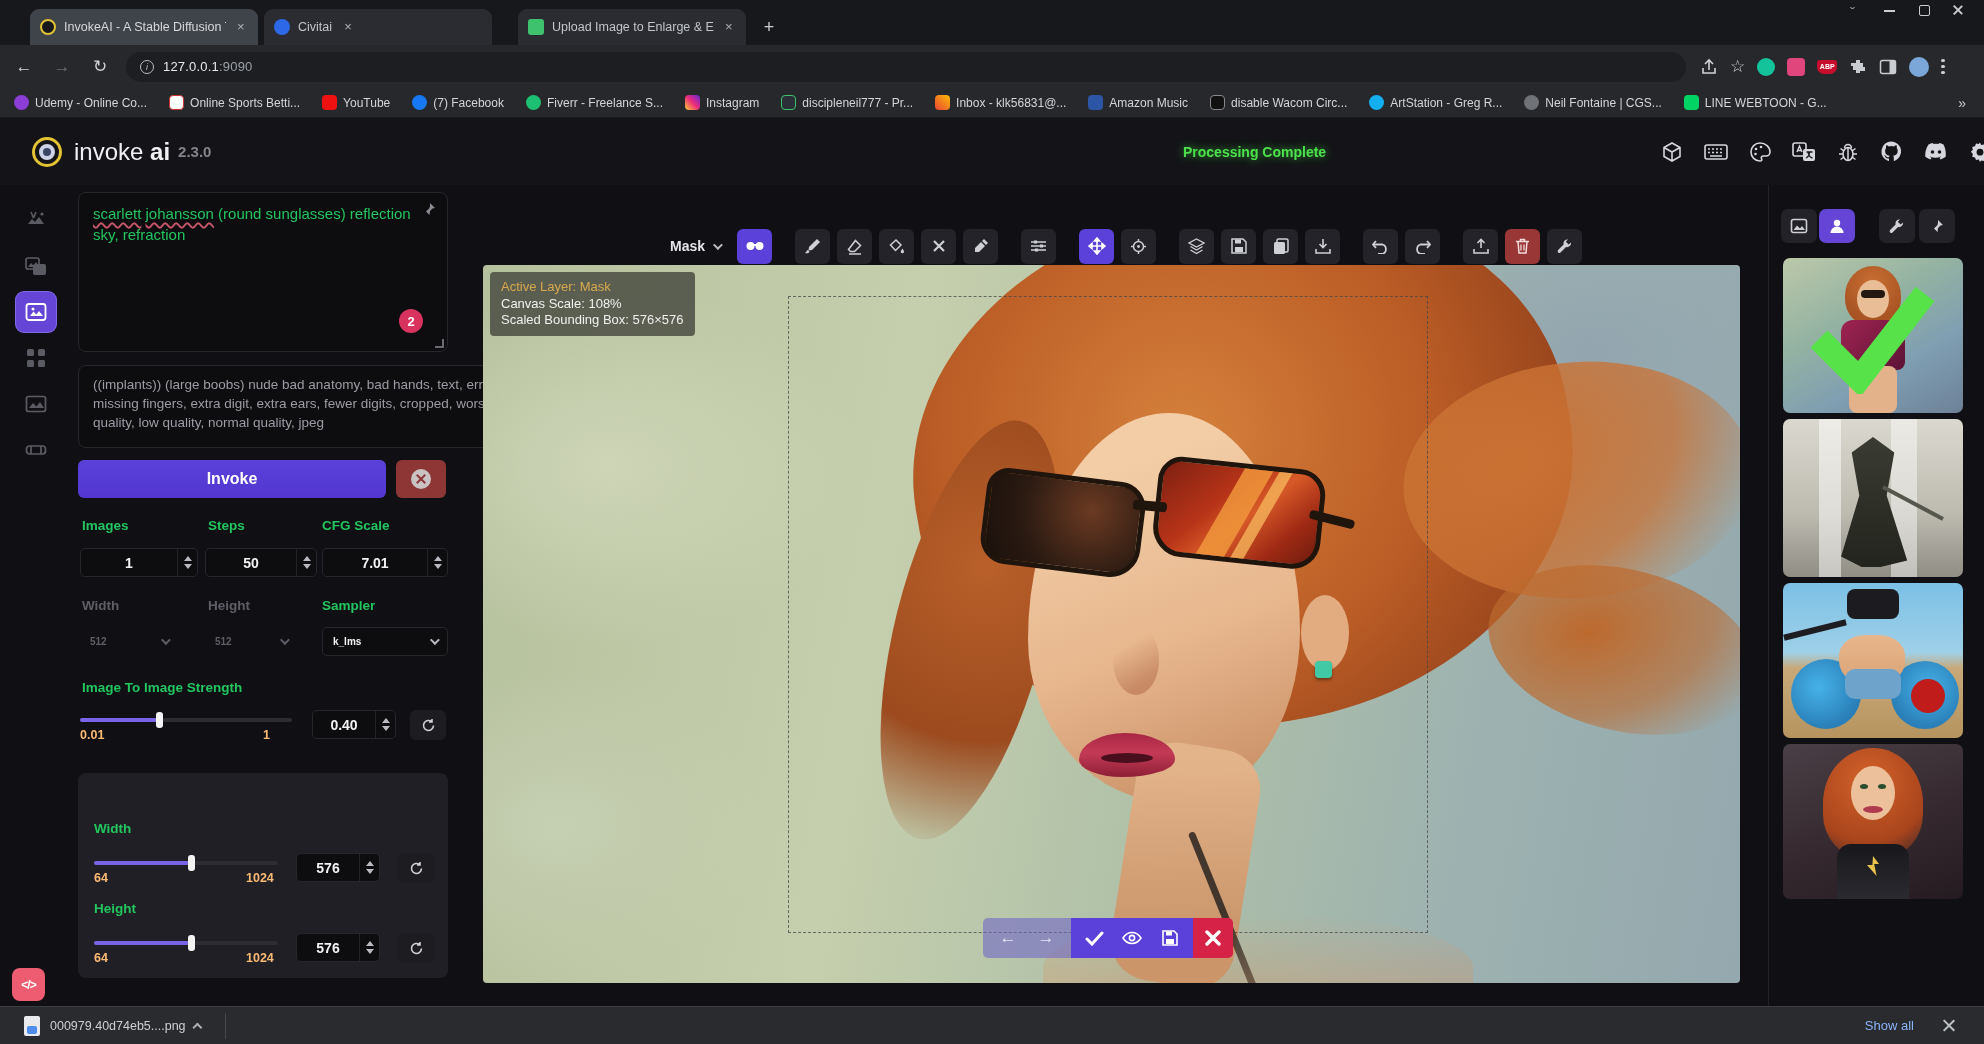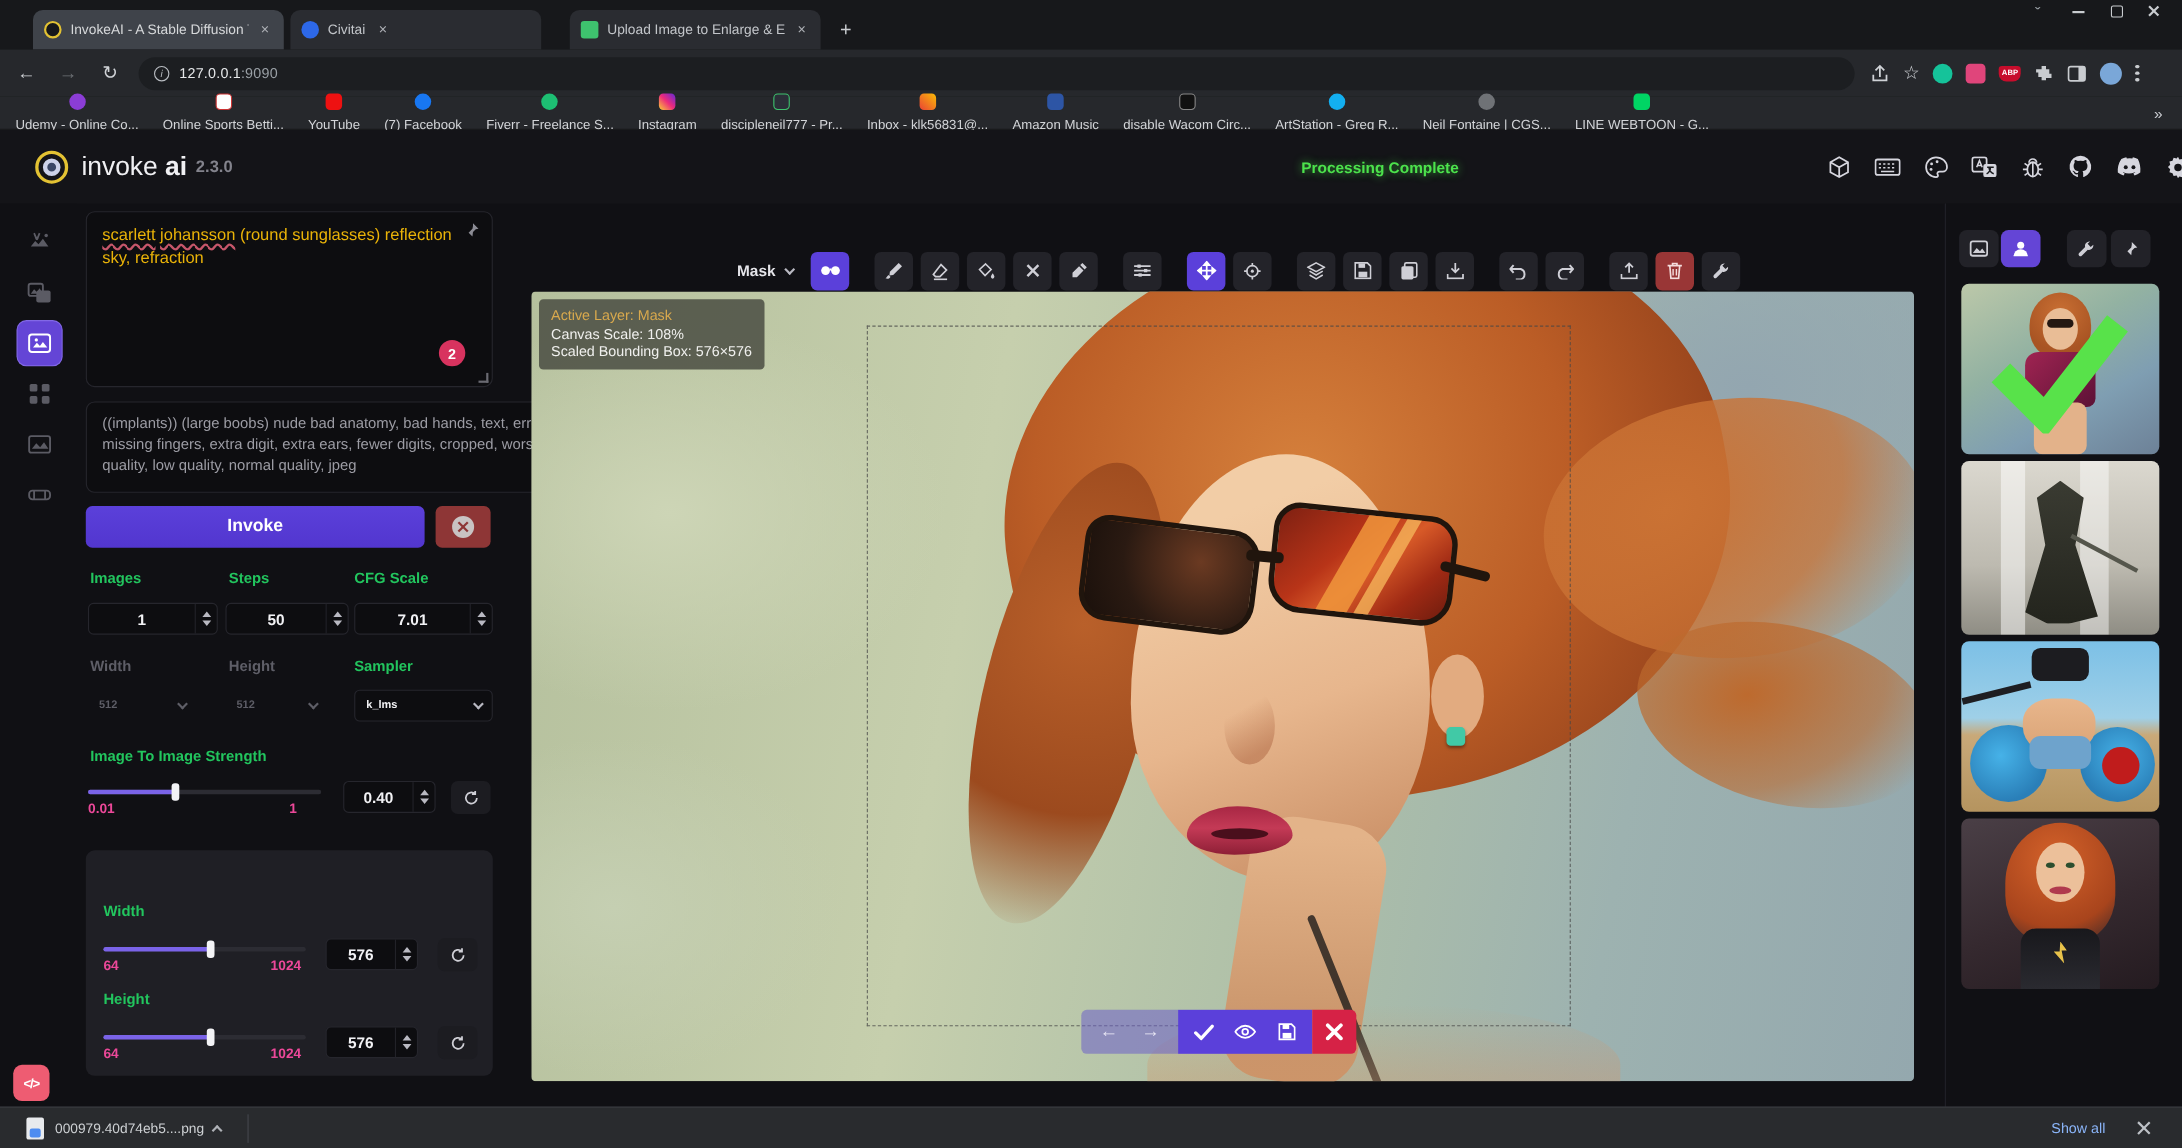--- a/index.html
+++ b/index.html
@@ -34,21 +34,21 @@
   .url { font-size:13px; color:#e6e8ea; letter-spacing:.2px; }
   .url .port { color:#9aa0a6; }
   .addr-icons { display:flex; align-items:center; gap:12px; margin-left:14px; }
   .ext { width:18px; height:18px; border-radius:50%; }
   .abp { width:20px; height:14px; background:#c70d2c; border-radius:3px 3px 7px 7px; color:#fff; font-size:7px; font-weight:bold; text-align:center; line-height:14px; }
   .avatar-sm { width:20px; height:20px; border-radius:50%; background:#7aa7d8; }
   .dots3 { width:4px; height:16px; position:relative; }
   .dots3::after { content:""; position:absolute; left:0; top:0; width:3.5px; height:3.5px; border-radius:50%; background:#c9ccd0; box-shadow:0 6px 0 #c9ccd0, 0 12px 0 #c9ccd0; }
 
   .bookmarks { position:absolute; left:0; top:88px; width:1984px; height:30px; background:#26282c; display:flex; align-items:center; gap:22px; padding-left:14px; border-bottom:1px solid #1b1c1f; }
-  .bm { display:flex; align-items:center; gap:6px; font-size:12px; color:#d3d5d8; white-space:nowrap;flex-direction:column; }
+  .bm { display:flex; align-items:center; gap:6px; font-size:12px; color:#d3d5d8; white-space:nowrap; }
   .bmic { width:15px; height:15px; border-radius:4px; flex:0 0 15px; }
   .bm-overflow { margin-left:auto; margin-right:18px; color:#c9ccd0; font-size:14px; }
   .bm-overflow::after { content:"»"; }
 
   
   .appheader { position:absolute; left:0; top:118px; width:1984px; height:67px; background:#141418; display:flex; align-items:center; }
   .logo-ring { width:30px; height:30px; border:3px solid #e3c233; border-radius:50%; margin-left:32px; display:flex; align-items:center; justify-content:center; }
   .logo-ring .inner { width:16px; height:16px; border:4px solid #cdd2e8; border-radius:50%; background:#3a4664; }
   .brand { margin-left:12px; font-size:24px; color:#f0f0f3; font-weight:400; }
   .brand b { font-weight:700; }
@@ -60,21 +60,21 @@
   .hicons { position:absolute; left:1658px; display:flex; gap:17px; align-items:center; }
   .hic { width:27px; height:27px; display:flex; align-items:center; justify-content:center; color:#d6d6de; }
 
   
   .side-tabs { position:absolute; left:0; top:185px; width:70px; height:825px; background:#101014; }
   .stab { position:absolute; left:16px; width:40px; height:40px; border-radius:8px; display:flex; align-items:center; justify-content:center; color:#5b5b64; }
   .stab.active { background:#6445d6; color:#fff; box-shadow:0 0 0 1px #8268e6; }
 
   
   .panel-box { position:absolute; background:#0d0d10; border:1px solid #26262d; border-radius:8px; }
-  .prompt-text { padding:10px 14px; font-size:15px; line-height:21px; color:#eab308; }
+  .prompt-text { padding:10px 14px; font-size:15px; line-height:21px; color:#22c55e; }
   .squig { text-decoration:underline wavy #c6566a 1.5px; text-underline-offset:3px; }
   .pin-ic { position:absolute; right:10px; top:8px; color:#8b8b94; }
   .badge { position:absolute; right:24px; bottom:18px; width:24px; height:24px; border-radius:50%; background:#d8335f; color:#fff; font-size:13px; font-weight:700; display:flex; align-items:center; justify-content:center; }
   .resize-corner { position:absolute; right:3px; bottom:3px; width:9px; height:9px; border-right:2px solid #6a6a72; border-bottom:2px solid #6a6a72; }
   .neg-text { padding:9px 14px; font-size:13.5px; line-height:19px; color:#9c9ca4; height:100%; overflow:hidden; }
   .scrollthumb { position:absolute; right:3px; top:8px; width:5px; height:26px; border-radius:3px; background:#6a57e0; }
 
   .btn-invoke { position:absolute; left:78px; top:460px; width:308px; height:38px; background:linear-gradient(180deg,#5b40da,#5236cf); border-radius:6px; color:#fff; font-size:16px; font-weight:700; display:flex; align-items:center; justify-content:center; }
   .btn-cancel { position:absolute; left:396px; top:460px; width:50px; height:38px; background:#8e3636; border-radius:6px; display:flex; align-items:center; justify-content:center; }
   .xcirc { width:20px; height:20px; border-radius:50%; background:#c9c3c3; position:relative; }
@@ -89,21 +89,21 @@
   .tri-up { width:0; height:0; border-left:4px solid transparent; border-right:4px solid transparent; border-bottom:5px solid #b9b9c2; }
   .tri-dn { width:0; height:0; border-left:4px solid transparent; border-right:4px solid transparent; border-top:5px solid #b9b9c2; }
   .selbox { position:absolute; height:29px; display:flex; align-items:center; padding:0 10px; border-radius:5px; font-size:10px; font-weight:700; color:#5e5e67; }
   .selbox.lit { background:#0d0d10; border:1px solid #26262d; color:#f2f2f5; }
   .selbox .chev { margin-left:auto; width:7px; height:7px; }
   .selbox.dim .chev { border-color:#5e5e67; }
 
   .slider { position:absolute; height:4px; border-radius:2px; background:#2c2c33; }
   .slider .fill { position:absolute; left:0; top:0; height:4px; border-radius:2px; background:#7a63e8; }
   .slider .thumb { position:absolute; top:-6px; width:7px; height:16px; border-radius:3px; background:#f3f3f6; }
-  .srange { position:absolute; font-size:12.5px; font-weight:700; color:#ec4899; }
+  .srange { position:absolute; font-size:12.5px; font-weight:700; color:#fdba74; }
   .reset-btn { position:absolute; width:36px; height:30px; background:#1c1c21; border-radius:6px; display:flex; align-items:center; justify-content:center; color:#cfcfd6; }
 
   .bboxpanel { position:absolute; left:78px; top:773px; width:370px; height:205px; background:#1f1f25; border-radius:8px; }
   .bbox-head { display:flex; align-items:center; height:40px; padding:0 16px; border-bottom:1px solid #2a2a31; }
   .bbox-title { font-size:15px; font-weight:700; color:#e8e8ec; }
   .qmark { margin-left:auto; width:18px; height:18px; border-radius:50%; background:#cfcfd6; color:#1f1f25; font-size:12px; font-weight:700; text-align:center; line-height:18px; }
   .qmark::after { content:"?"; }
   .collapse-chev { margin-left:14px; width:8px; height:8px; border-left:2px solid #cfcfd6; border-top:2px solid #cfcfd6; transform:rotate(45deg) translateY(2px); }
 
   

